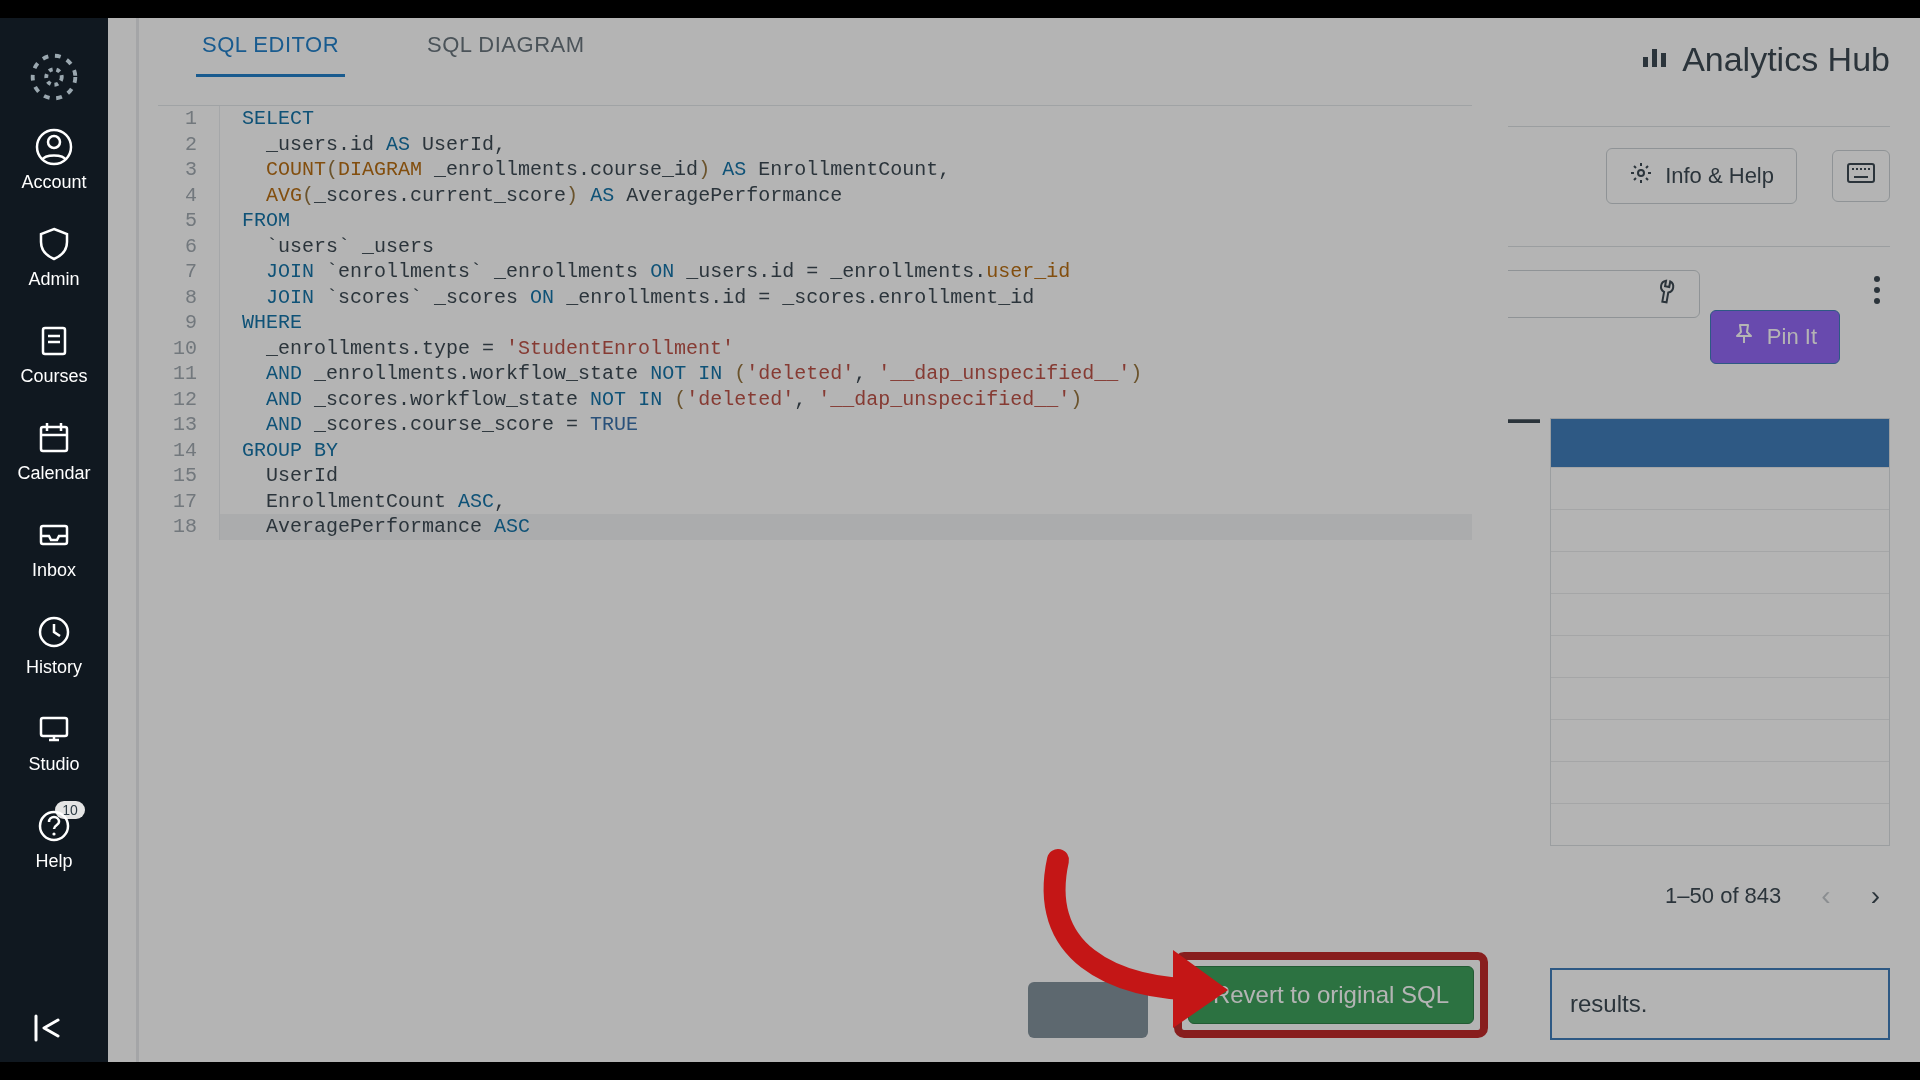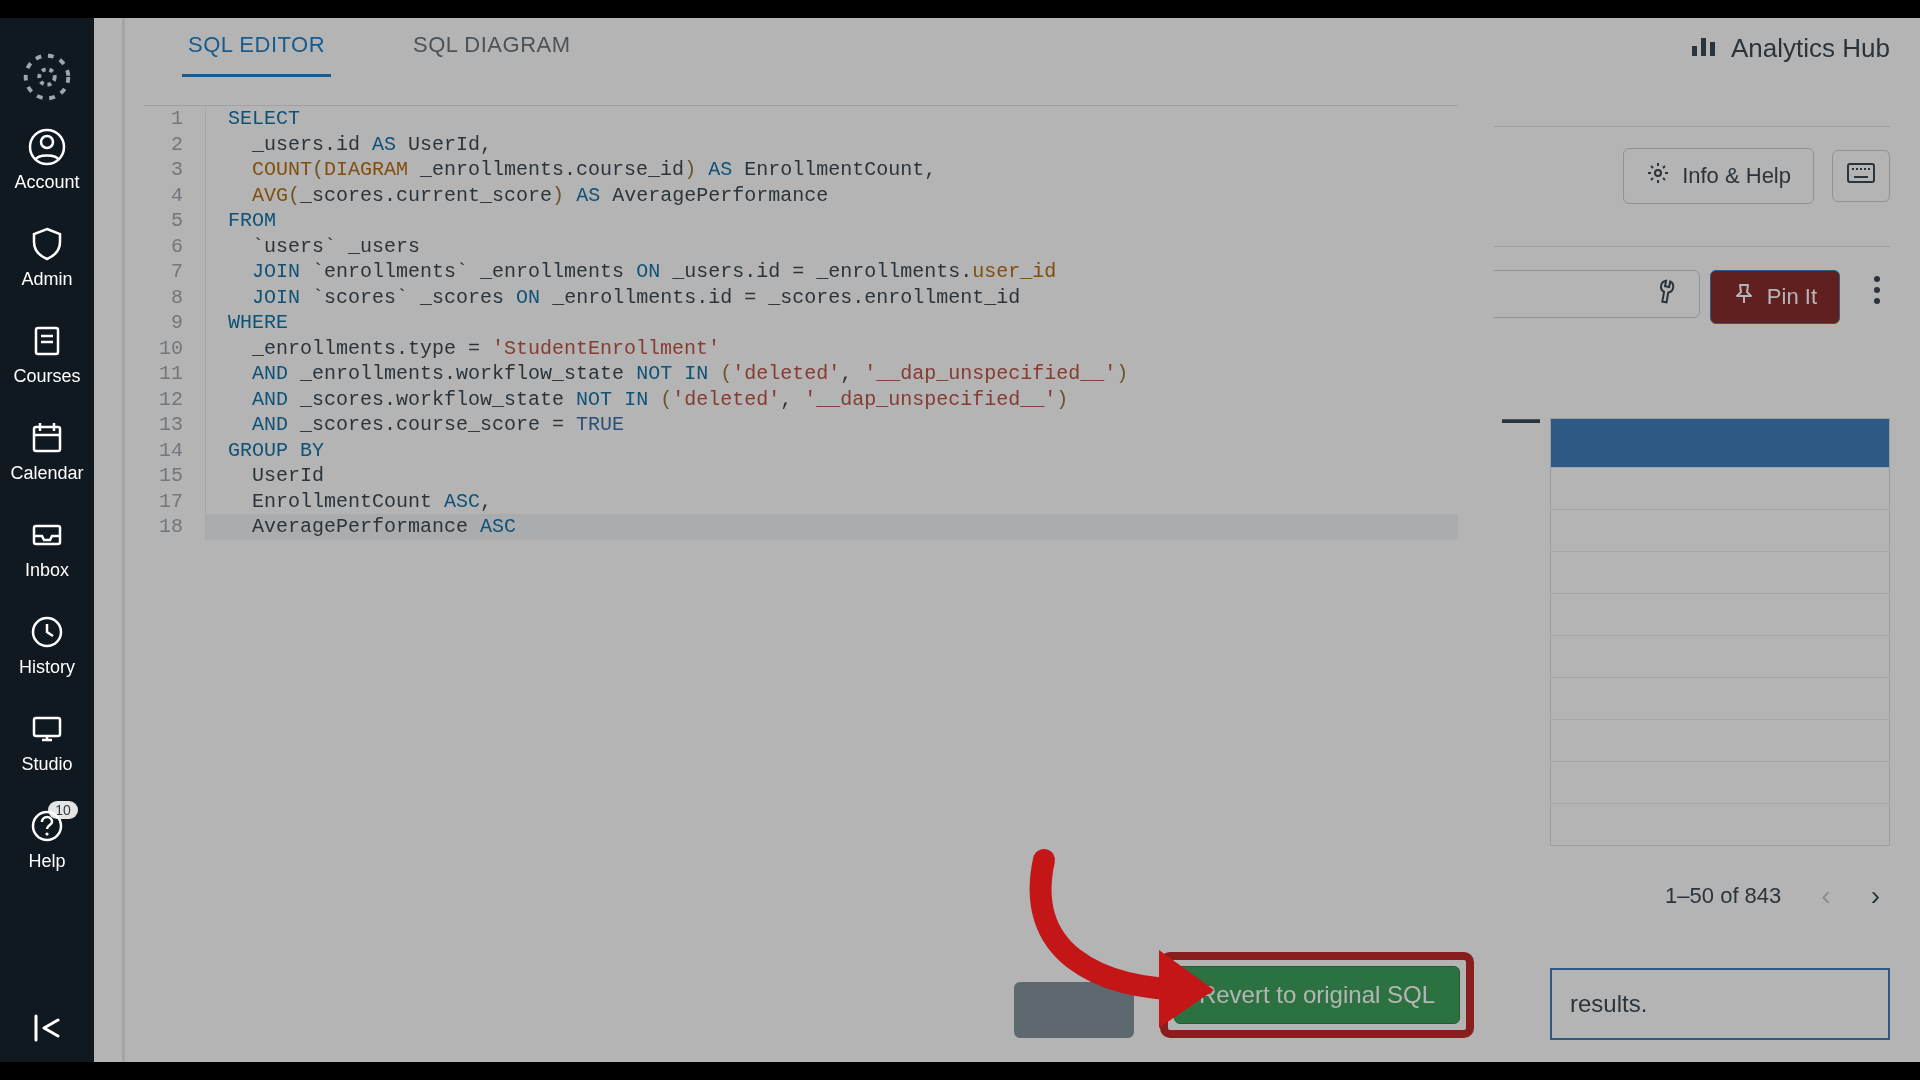--- a/index.html
+++ b/index.html
@@ -27,21 +27,21 @@
   position: absolute;
   top: 18px;
   bottom: 18px;
   left: 0;
   right: 0;
   display: flex;
 }
 
 
 .leftnav {
-  width: 94px;
+  width: 108px;
   background: #101820;
   display: flex;
   flex-direction: column;
   align-items: center;
   padding-top: 28px;
   color: #fff;
 }
 .leftnav .logo svg { width: 62px; height: 62px; }
 .leftnav .item {
   width: 100%;
@@ -82,54 +82,55 @@
 
 .main {
   flex: 1;
   position: relative;
   background: #fff;
 }
 
 
 .topbar {
   position: absolute;
-  top: 12px;
+  top: 22px;
   right: 30px;
   display: flex;
   align-items: center;
   gap: 12px;
   color: #2d3b45;
-  font-size: 26px;
+  font-size: 34px;
 }
 .topbar svg { width: 30px; height: 30px; }
 
 .toolbar {
   position: absolute;
   top: 130px;
   right: 30px;
   display: flex;
-  gap: 18px;
+  gap: 35px;
   align-items: center;
 }
 .btn {
   border: 1px solid #c7cdd1;
   background: #fff;
   border-radius: 6px;
   padding: 12px 22px;
   font-size: 22px;
   color: #2d3b45;
   display: flex;
   align-items: center;
   gap: 12px;
   cursor: pointer;
 }
 .btn.primary {
-  background: #7f1d1d;
+  background: #8b5cf6;
   border-color: #3273b5;
   color: #fff;
+  margin-top: 40px;
 }
 .btn.iconbtn { padding: 12px 14px; }
 .hline {
   position: absolute;
   left: 0; right: 30px;
   top: 108px;
   height: 1px;
   background: #d9dde1;
 }
 .toolbar-hr {

